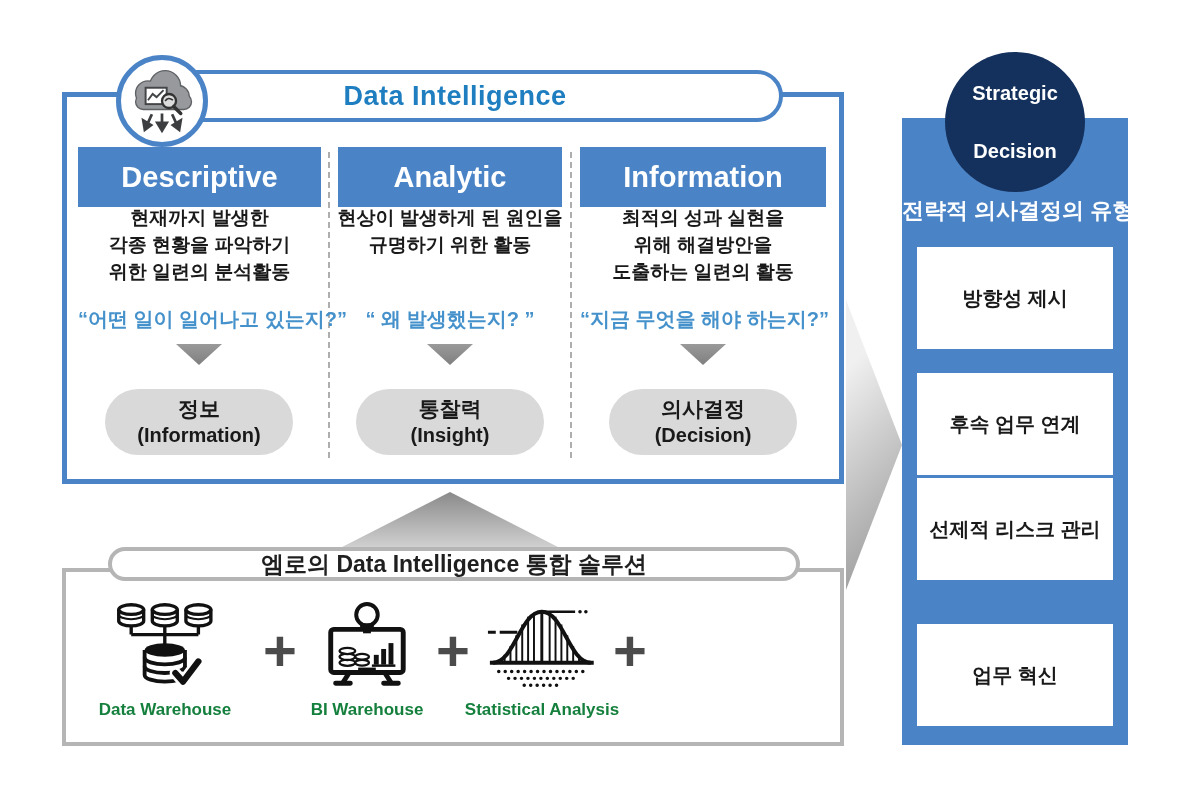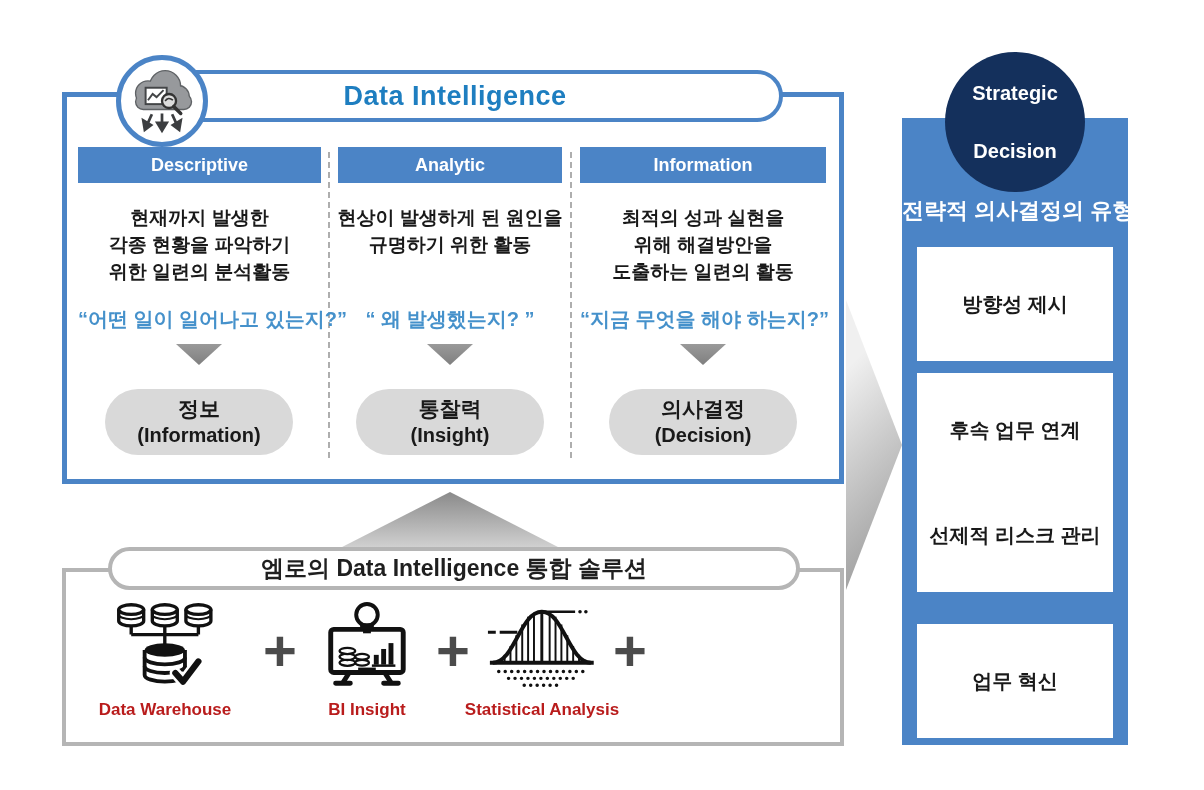--- a/index.html
+++ b/index.html
@@ -10,23 +10,23 @@
   .main-box { position: absolute; left: 62px; top: 92px; width: 782px; height: 392px;
               background: #fff; border: 5px solid #4b84c6; z-index: 2; }
   .di-pill { position: absolute; left: 127px; top: 70px; width: 656px; height: 52px;
              background: #fff; border: 4px solid #4b84c6; border-radius: 27px; z-index: 3;
              display: flex; align-items: center; justify-content: center; }
   .di-pill span { font-size: 27px; font-weight: bold; color: #1e7ec0; letter-spacing: .5px; }
   .cloud-circle { position: absolute; left: 116px; top: 55px; width: 92px; height: 92px;
                   background: #fff; border: 5px solid #4b84c6; border-radius: 50%; z-index: 4;
                   display: flex; align-items: center; justify-content: center; }
 
-  .col-header { position: absolute; top: 147px; height: 36px; background: #4b84c6; z-index: 3;
+  .col-header { position: absolute; top: 147px; height: 60px; background: #4b84c6; z-index: 3;
                 display: flex; align-items: center; justify-content: center;
-                color: #fff; font-size: 18px; font-weight: bold; }
+                color: #fff; font-size: 29px; font-weight: bold; }
   .divider { position: absolute; top: 152px; height: 306px; width: 0;
              border-left: 2px dashed #aeaeae; z-index: 3; }
 
   .col-desc { position: absolute; top: 204px; z-index: 3; text-align: center;
               font-size: 19px; line-height: 27px; font-weight: bold; color: #191919; }
   .col-desc div { white-space: nowrap; }
   .col-quote { position: absolute; top: 306px; z-index: 3; text-align: center;
                font-size: 20px; font-weight: bold; color: #4591cb; white-space: nowrap; }
   .tri-down { position: absolute; top: 344px; width: 46px; height: 21px; z-index: 3;
               background: linear-gradient(to bottom, #9a9a9a, #7f7f7f);
@@ -41,42 +41,42 @@
   .arrow-up { position: absolute; left: 297px; top: 492px; width: 306px; height: 78px; z-index: 1;
               background: linear-gradient(to bottom, #8a8a8a, #ededed);
               clip-path: polygon(50% 0, 100% 100%, 0 100%); }
   .arrow-right { position: absolute; left: 846px; top: 300px; width: 56px; height: 290px; z-index: 1;
                  background: linear-gradient(135deg, #f0f0f0 20%, #909090);
                  clip-path: polygon(0 0, 100% 50%, 0 100%); }
 
   
   .sol-box { position: absolute; left: 62px; top: 568px; width: 782px; height: 178px;
              background: #fff; border: 4px solid #b5b5b5; z-index: 2; }
-  .sol-pill { position: absolute; left: 108px; top: 547px; width: 692px; height: 43px;
+  .sol-pill { position: absolute; left: 108px; top: 547px; width: 692px; height: 34px;
               background: #fff; border: 4px solid #b5b5b5; border-radius: 25px; z-index: 3;
               display: flex; align-items: center; justify-content: center; }
   .sol-pill span { font-size: 23px; font-weight: bold; color: #1f1f1f; }
   .sol-item { position: absolute; top: 600px; width: 160px; height: 132px; z-index: 3;
               display: flex; flex-direction: column; align-items: center; justify-content: flex-start; }
   .sol-item svg { height: 96px; }
-  .sol-item .lbl { margin-top: 4px; font-size: 17px; font-weight: bold; color: #b91c1c; white-space: nowrap; }
+  .sol-item .lbl { margin-top: 4px; font-size: 17px; font-weight: bold; color: #15803d; white-space: nowrap; }
   .plus { position: absolute; top: 624px; width: 44px; height: 54px; z-index: 3;
           display: flex; align-items: center; justify-content: center;
           font-size: 58px; font-weight: 900; color: #4b4b4b; line-height: 1; }
 
   
   .panel { position: absolute; left: 902px; top: 118px; width: 226px; height: 627px;
            background: #4b84c6; z-index: 2; }
   .badge { position: absolute; left: 945px; top: 52px; width: 140px; height: 140px; z-index: 3;
            background: #14305c; border-radius: 50%; display: flex; flex-direction: column;
            align-items: center; justify-content: center; color: #fff;
            font-size: 20px; font-weight: bold; line-height: 25px; gap: 33px; }
   .panel-title { position: absolute; left: 902px; top: 196px; width: 226px; z-index: 3;
                  text-align: center; color: #fff; font-size: 22px; font-weight: bold; white-space: nowrap; }
-  .panel-item { position: absolute; left: 917px; width: 196px; height: 114px; z-index: 3;
+  .panel-item { position: absolute; left: 917px; width: 196px; height: 102px; z-index: 3;
                 background: #fff; display: flex; align-items: center; justify-content: center;
                 font-size: 20px; font-weight: bold; color: #191919; white-space: nowrap; }
 </style>
 </head>
 <body>
 
 <div class="stage">
 
   <div class="arrow-up"></div>
   <div class="arrow-right"></div>
@@ -211,21 +211,21 @@
           <ellipse cx="45" cy="58" rx="7" ry="3"></ellipse>
       </g>
       <rect x="57" y="56" width="5" height="10" fill="#111"></rect>
       <rect x="64.5" y="50" width="5" height="16" fill="#111"></rect>
       <rect x="72" y="44" width="5" height="22" fill="#111"></rect>
       <path d="M55 67 H79" stroke="#111" stroke-width="2.5"></path>
       <rect x="41" y="69" width="18" height="5" fill="#111"></rect>
       <path d="M32 74 L25 85 M68 74 L75 85" stroke="#111" stroke-width="5"></path>
       <path d="M18 85 H33 M67 85 H82" stroke="#111" stroke-width="5" stroke-linecap="round"></path>
     </svg>
-    <div class="lbl">BI Insight</div>
+    <div class="lbl">BI Warehouse</div>
   </div>
 
   <div class="plus" style="left:431px;">+</div>
 
   <div class="sol-item" style="left:462px;">
     <svg viewBox="0 0 116 98">
       <g stroke="#111" stroke-width="2">
         <line x1="14" y1="64" x2="14" y2="61"></line>
           <line x1="20" y1="64" x2="20" y2="56"></line>
         <line x1="26" y1="64" x2="26" y2="47"></line>

